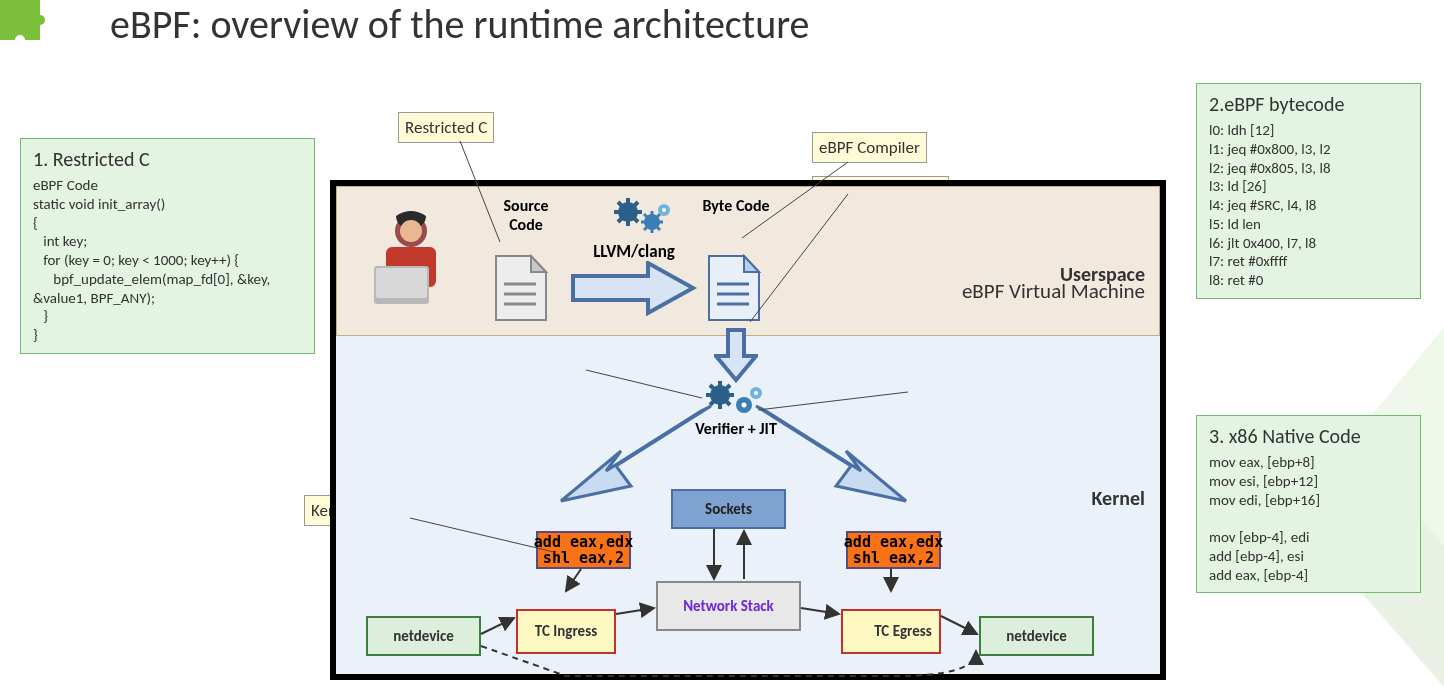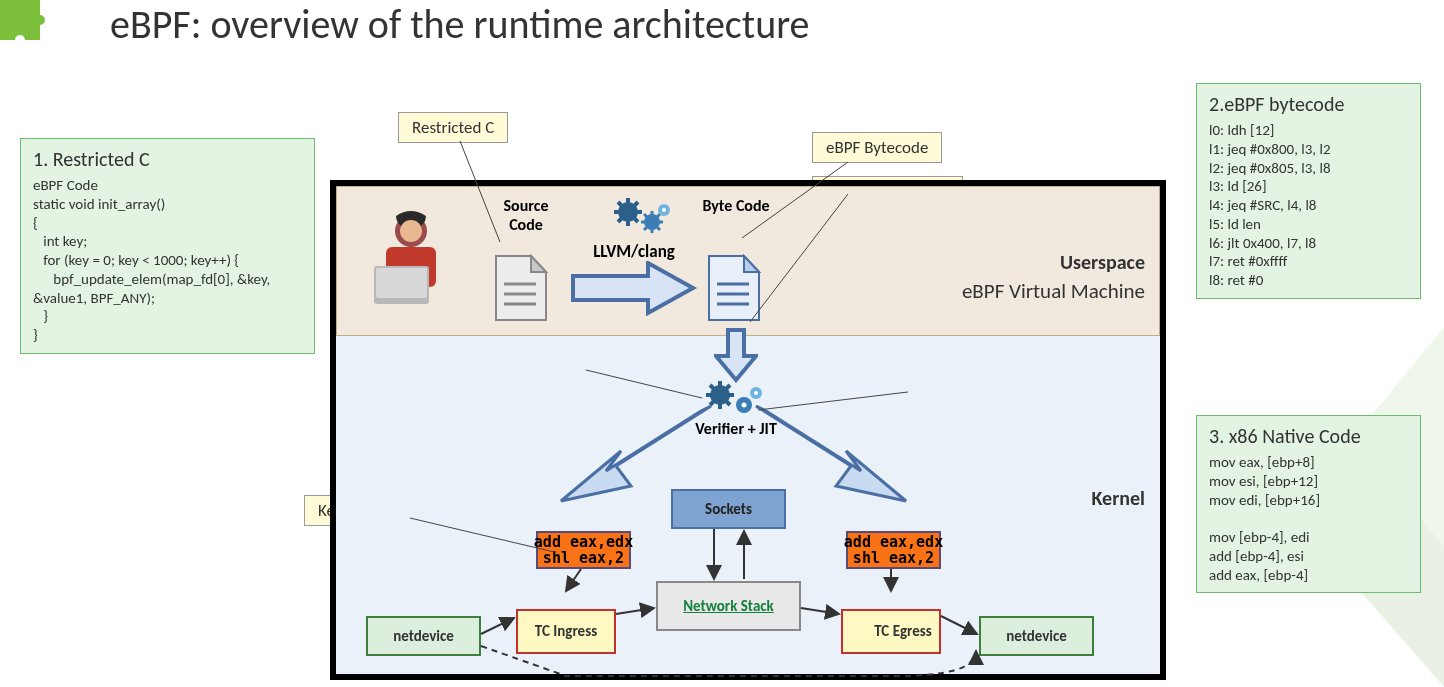--- a/index.html
+++ b/index.html
@@ -47,21 +47,21 @@
     position: absolute;
     left: 0; top: 0; right: 0;
     height: 150px;
     background: #F1E9DE;
     border: 1px solid #BFB08A;
   }
   .label.callout {
     position: absolute;
     background: #FFFBD6;
     border: 1px solid #999;
-    padding: 4px 13px;
+    padding: 4px 6px;
     font-size: 17px;
     color: #333;
   }
   .sec-label {
     position: absolute;
     font-weight: 700;
     font-size: 20px;
     color: #333;
   }
   .sub-label {
@@ -81,21 +81,21 @@
     text-align: center;
     font-weight: 700;
     font-size: 15px;
     display: flex;
     align-items: center;
     justify-content: center;
     flex-direction: column;
     line-height: 1.1;
   }
   .box.sockets { border-color:#4A6FA5; background:#7FA3D1; color:#222; }
-  .box.netstack{ border-color:#888; background:#E8E8E8; color:#15803d;text-decoration:underline; }
+  .box.netstack{ border-color:#888; background:#E8E8E8; color:#6d28d9; }
   .box.tc      { border-color:#C23030; background:#fef9c3; color:#333;margin-top:16px; }
   .box.netdev  { border-color:#3E7E3E; background:#DCEEDC; color:#333; }
   .box.asm     { border-color:#5A4A7A; background:#f97316; font-family: Consolas, monospace; font-size:15px; font-weight:700; }
   svg.overlay { position:absolute; left:0; top:0; pointer-events:none; }
   .decor-triangles {
     position: absolute;
     right: 0; bottom: 0;
     width: 260px; height: 360px;
     opacity: 0.15;
     pointer-events:none;
@@ -124,21 +124,21 @@
   <div class="ptitle">2.eBPF bytecode</div>
   <pre>l0: ldh [12]<br>l1: jeq #0x800, l3, l2<br>l2: jeq #0x805, l3, l8<br>l3: ld [26]<br>l4: jeq #SRC, l4, l8<br>l5: ld len<br>l6: jlt 0x400, l7, l8<br>l7: ret #0xffff<br>l8: ret #0</pre>
 </div>
 
 <div class="green-panel" style="left:1196px; top:415px; width:225px;">
   <div class="ptitle">3. x86 Native Code</div>
   <pre>mov eax, [ebp+8]<br>mov esi, [ebp+12]<br>mov edi, [ebp+16]<br><br>mov [ebp-4], edi<br>add [ebp-4], esi<br>add eax, [ebp-4]</pre>
 </div>
 
 <div class="label callout" style="left:398px; top:112px;">Restricted C</div>
-<div class="label callout" style="left:812px; top:132px;">eBPF Bytecode</div>
+<div class="label callout" style="left:812px; top:132px;">eBPF Compiler</div>
 <div class="label callout" style="left:812px; top:176px;">Runtime Injection</div>
 <div class="label callout" style="left:514px; top:350px;">Verifier</div>
 <div class="label callout" style="left:908px; top:377px;">Just In Time Compiler</div>
 <div class="label callout" style="left:304px; top:495px;">Kernel Hooks</div>
 
 <div class="diagram">
   <div class="userspace"></div>
 
   <svg style="position:absolute; left:30px; top:25px;" width="90" height="100" viewBox="0 0 90 100">
     <circle cx="45" cy="20" r="16" fill="#9B4B4B"></circle>
@@ -226,21 +226,21 @@
   </svg>
   <div class="stack-label" style="left:355px; top:233px; width:90px;"><span>Verifier + JIT</span></div>
 
   <svg style="position:absolute; left:215px; top:215px;" width="170" height="120" viewBox="0 0 170 120">
     <path d="M150 10 L55 70 L70 50 L10 100 L80 85 L65 65 L160 5 Z" fill="#C9DBF0" stroke="#4A6FA5" stroke-width="3"></path>
   </svg>
   <svg style="position:absolute; left:410px; top:215px;" width="170" height="120" viewBox="0 0 170 120">
     <path d="M20 10 L115 70 L100 50 L160 100 L90 85 L105 65 L10 5 Z" fill="#C9DBF0" stroke="#4A6FA5" stroke-width="3"></path>
   </svg>
 
-  <div class="sec-label" style="right:15px; top:64px;text-align:center;">Userspace</div>
+  <div class="sec-label" style="right:15px; top:76px;text-align:center;">Userspace</div>
   <div class="sub-label" style="right:15px; top:92px;">eBPF Virtual Machine</div>
   <div class="sec-label" style="right:15px; top:300px;">Kernel</div>
 
   <div class="box asm" style="left:200px; top:345px; width:95px; height:38px; white-space:pre;">add eax,edx<br>shl eax,2</div>
   <div class="box asm" style="left:510px; top:345px; width:95px; height:38px; white-space:pre;">add eax,edx<br>shl eax,2</div>
 
   <div class="box sockets" style="left:335px; top:303px; width:115px; height:40px;">Sockets</div>
   <div class="box netstack" style="left:320px; top:395px; width:145px; height:50px;">Network Stack</div>
   <div class="box tc" style="left:180px; top:407px; width:100px; height:45px;">TC Ingress</div>
   <div class="box tc" style="left:505px; top:407px; width:100px; height:45px;padding-left:24px;">TC Egress</div>

